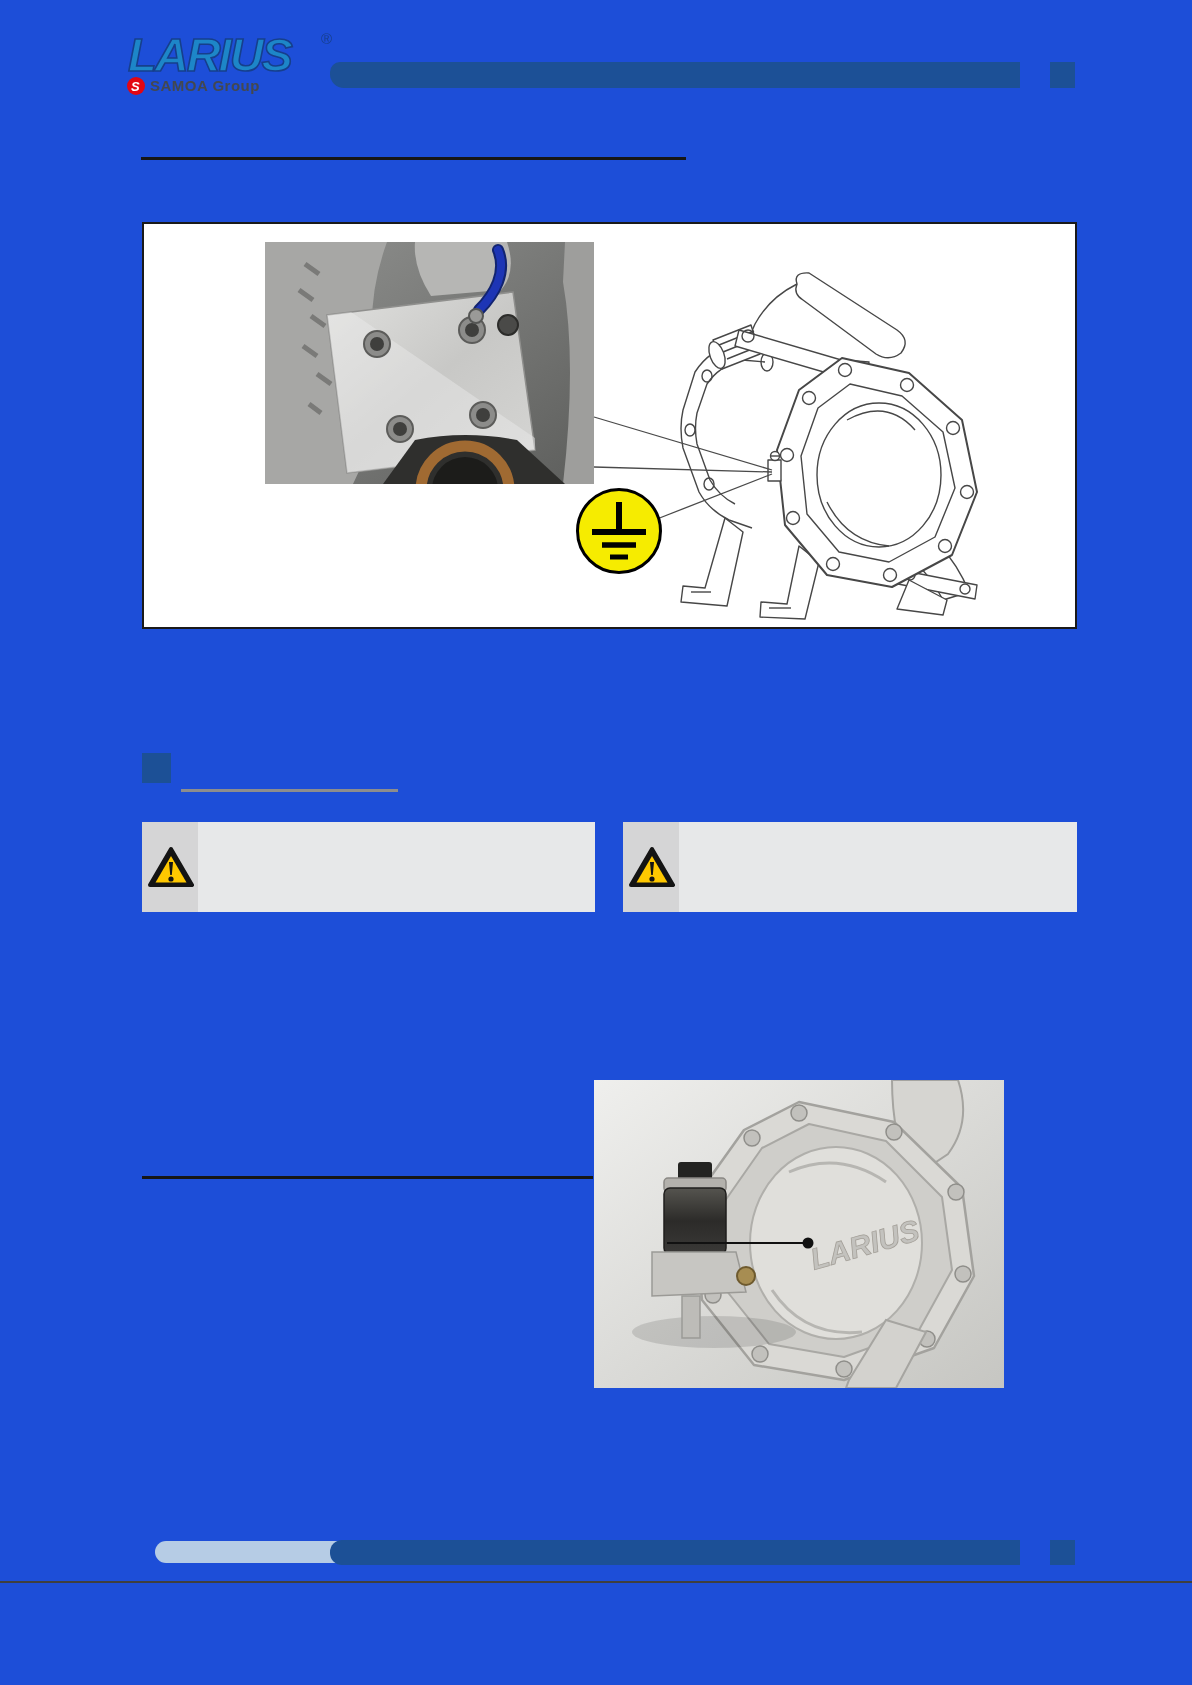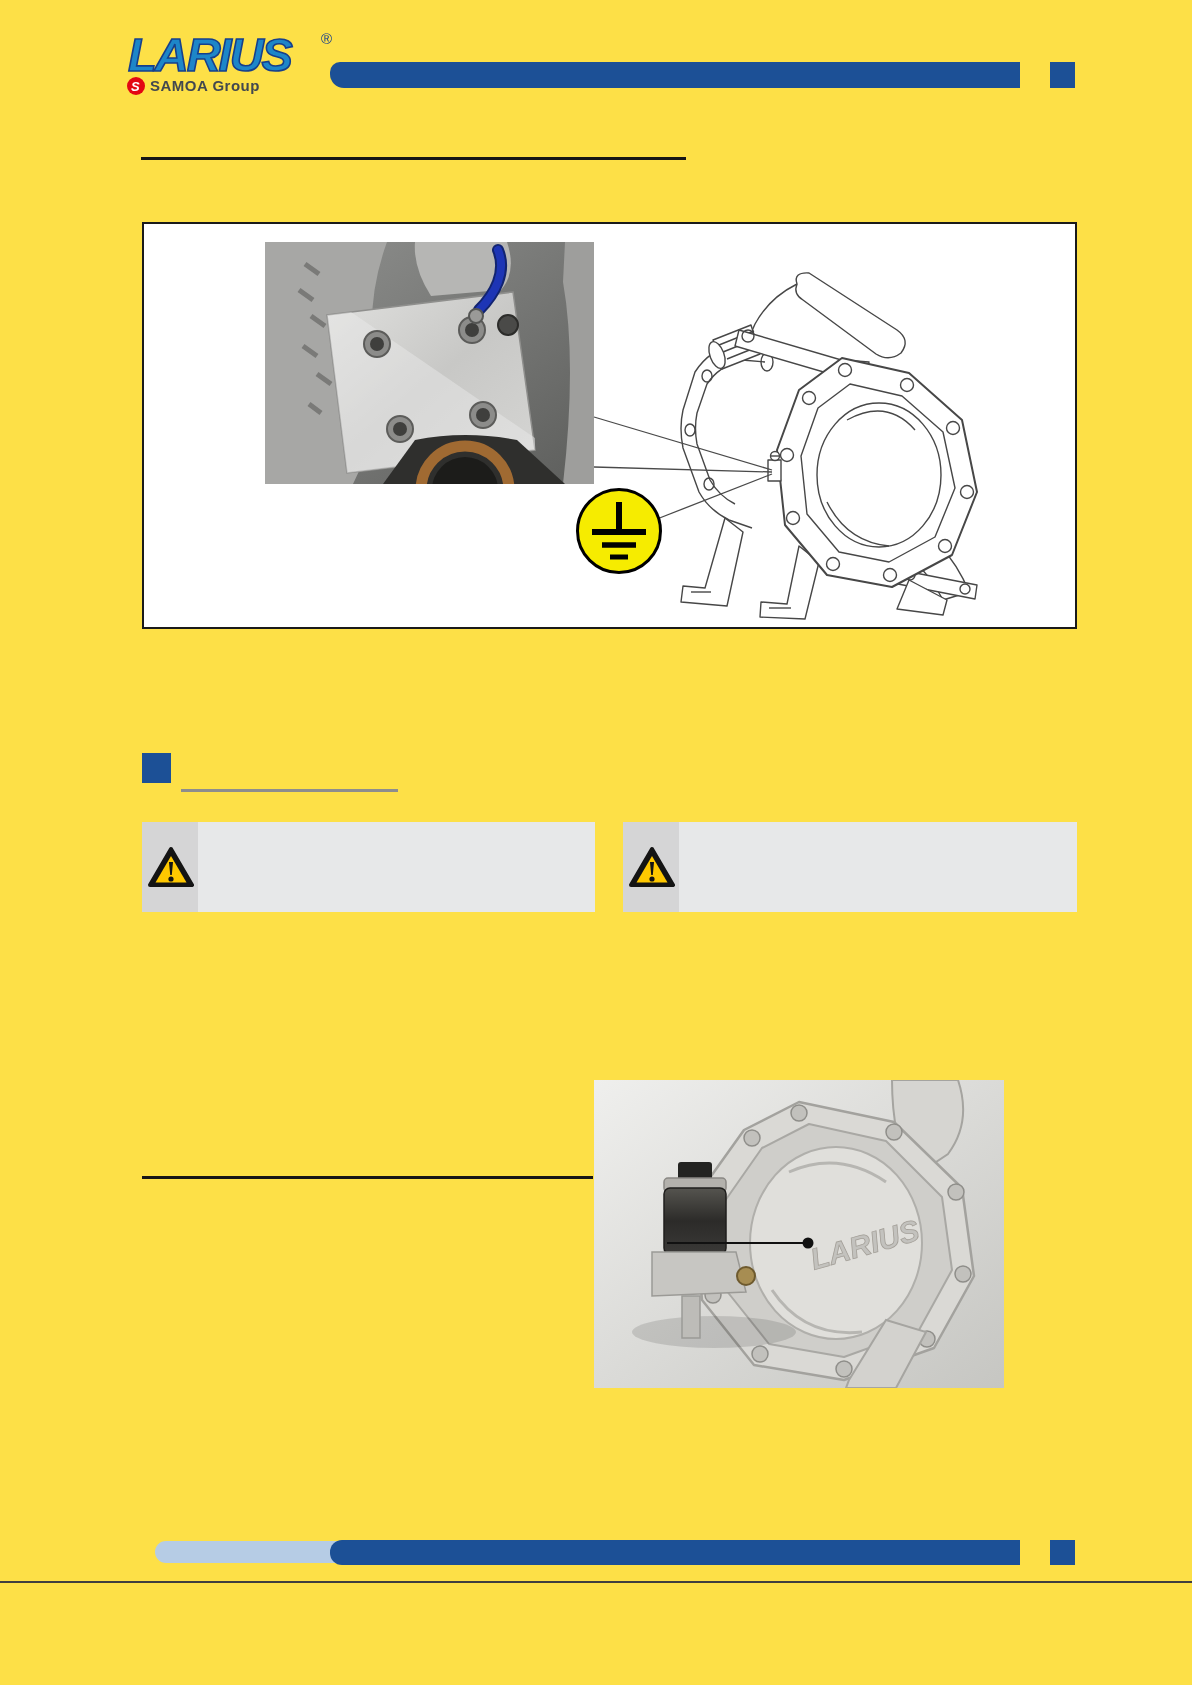--- a/index.html
+++ b/index.html
@@ -1,16 +1,16 @@
 <!DOCTYPE html>
 <html><head>
 <meta charset="utf-8">
 <style>
   html,body{margin:0;padding:0;background:#fff;}
-  #page{position:relative;width:1192px;height:1685px;background:#fde047;overflow:hidden;
+  #page{position:relative;width:1192px;height:1685px;background:#1d4ed8;overflow:hidden;
         font-family:"Liberation Sans",sans-serif;}
   .abs{position:absolute;box-sizing:border-box;}
   .bar{background:#1c5096;}
   .rule-dark{background:#161616;}
   .rule-gray{background:#8d8d8d;}
   #figure-box{border:2px solid #1a1a1a;background:#fff;}
   .warning-panel{background:#e7e8e9;}
   .warning-side{position:absolute;left:0;top:0;bottom:0;width:56px;background:#d5d5d6;}
   .warning-tri{position:absolute;left:6px;top:24px;width:46px;height:42px;}
   #ground-circle{width:86px;height:86px;border-radius:50%;background:#f6ec00;border:3px solid #000;}

